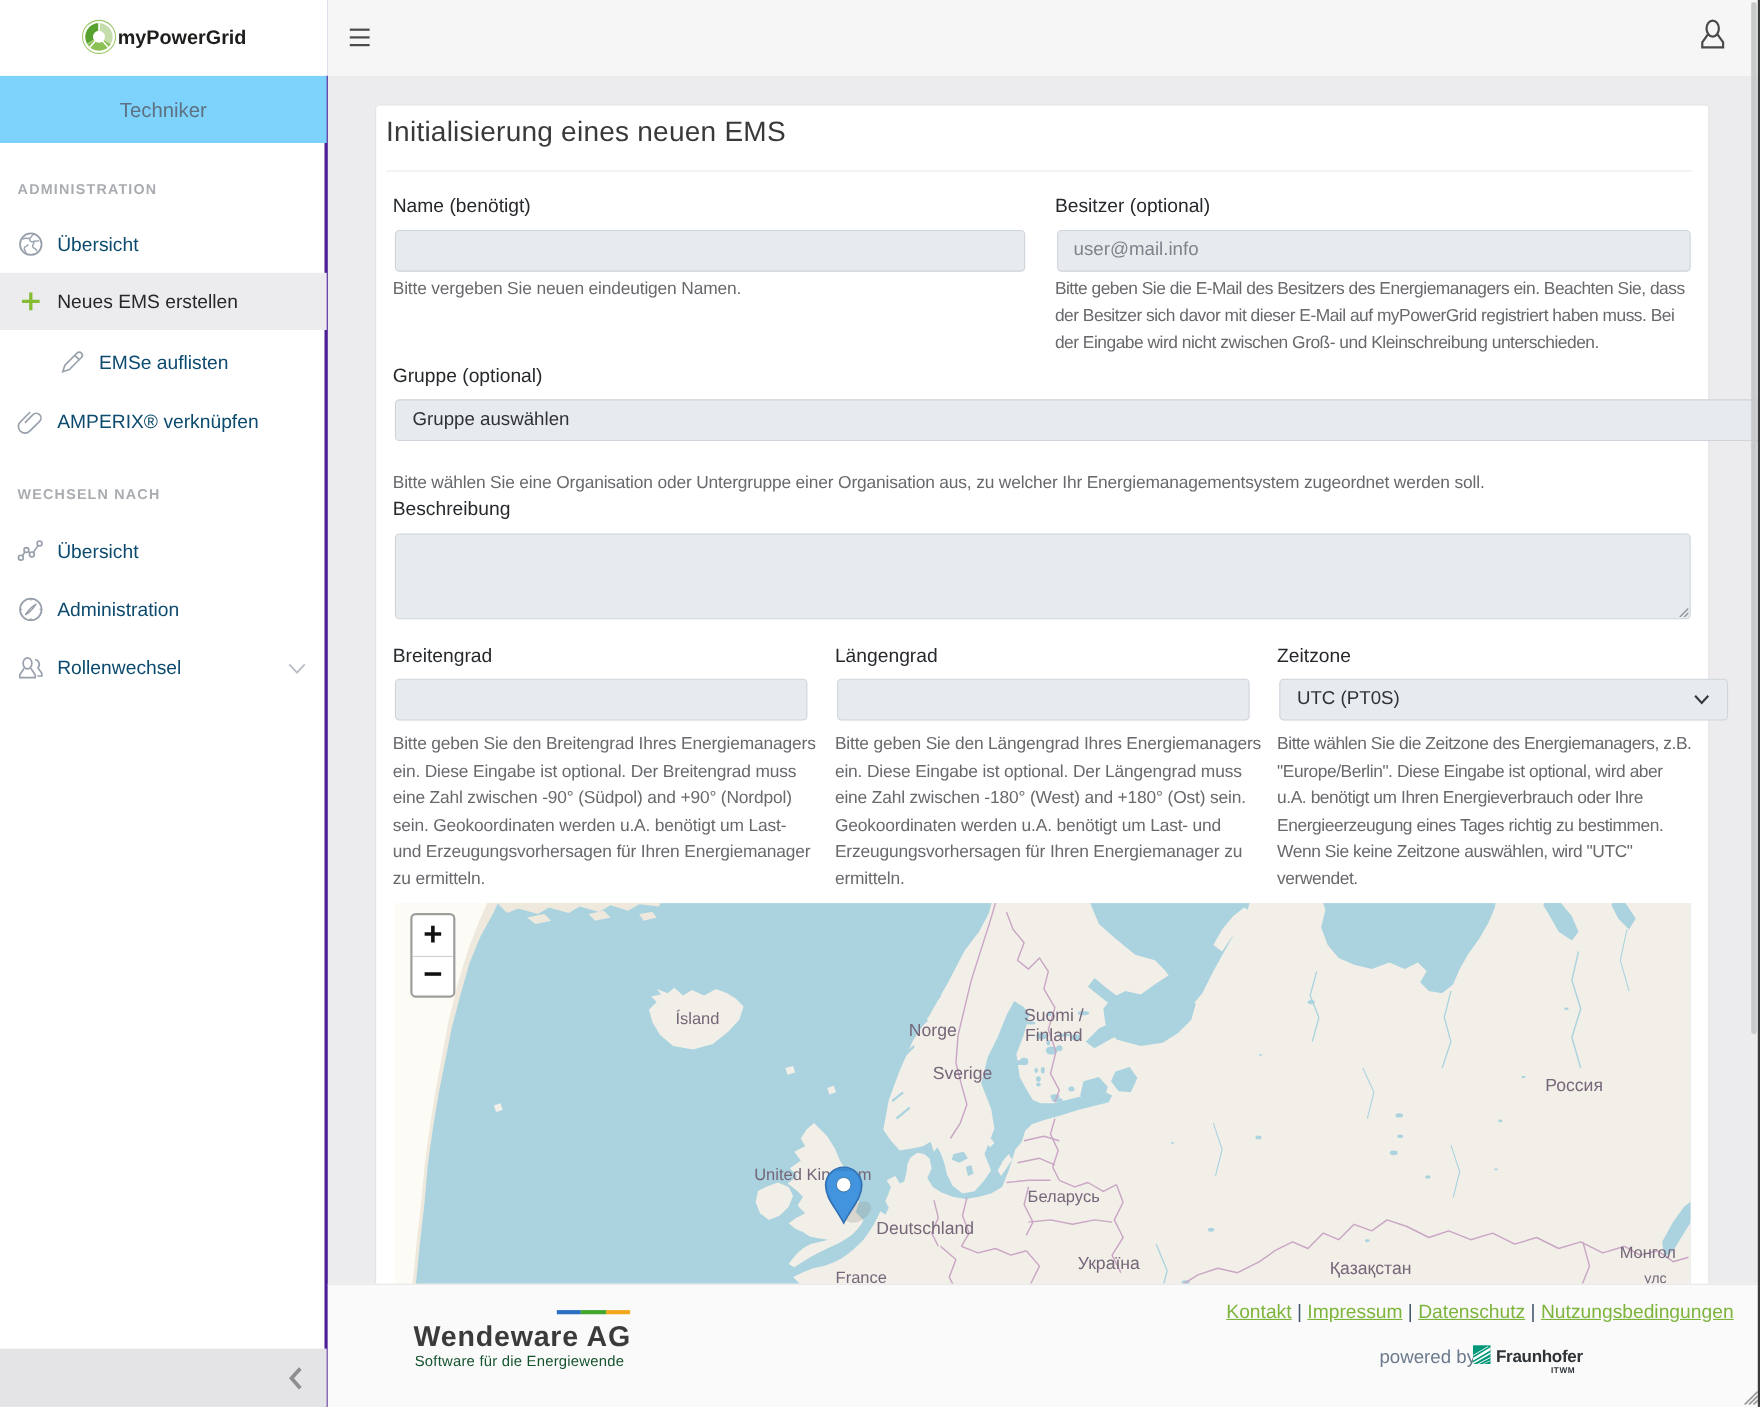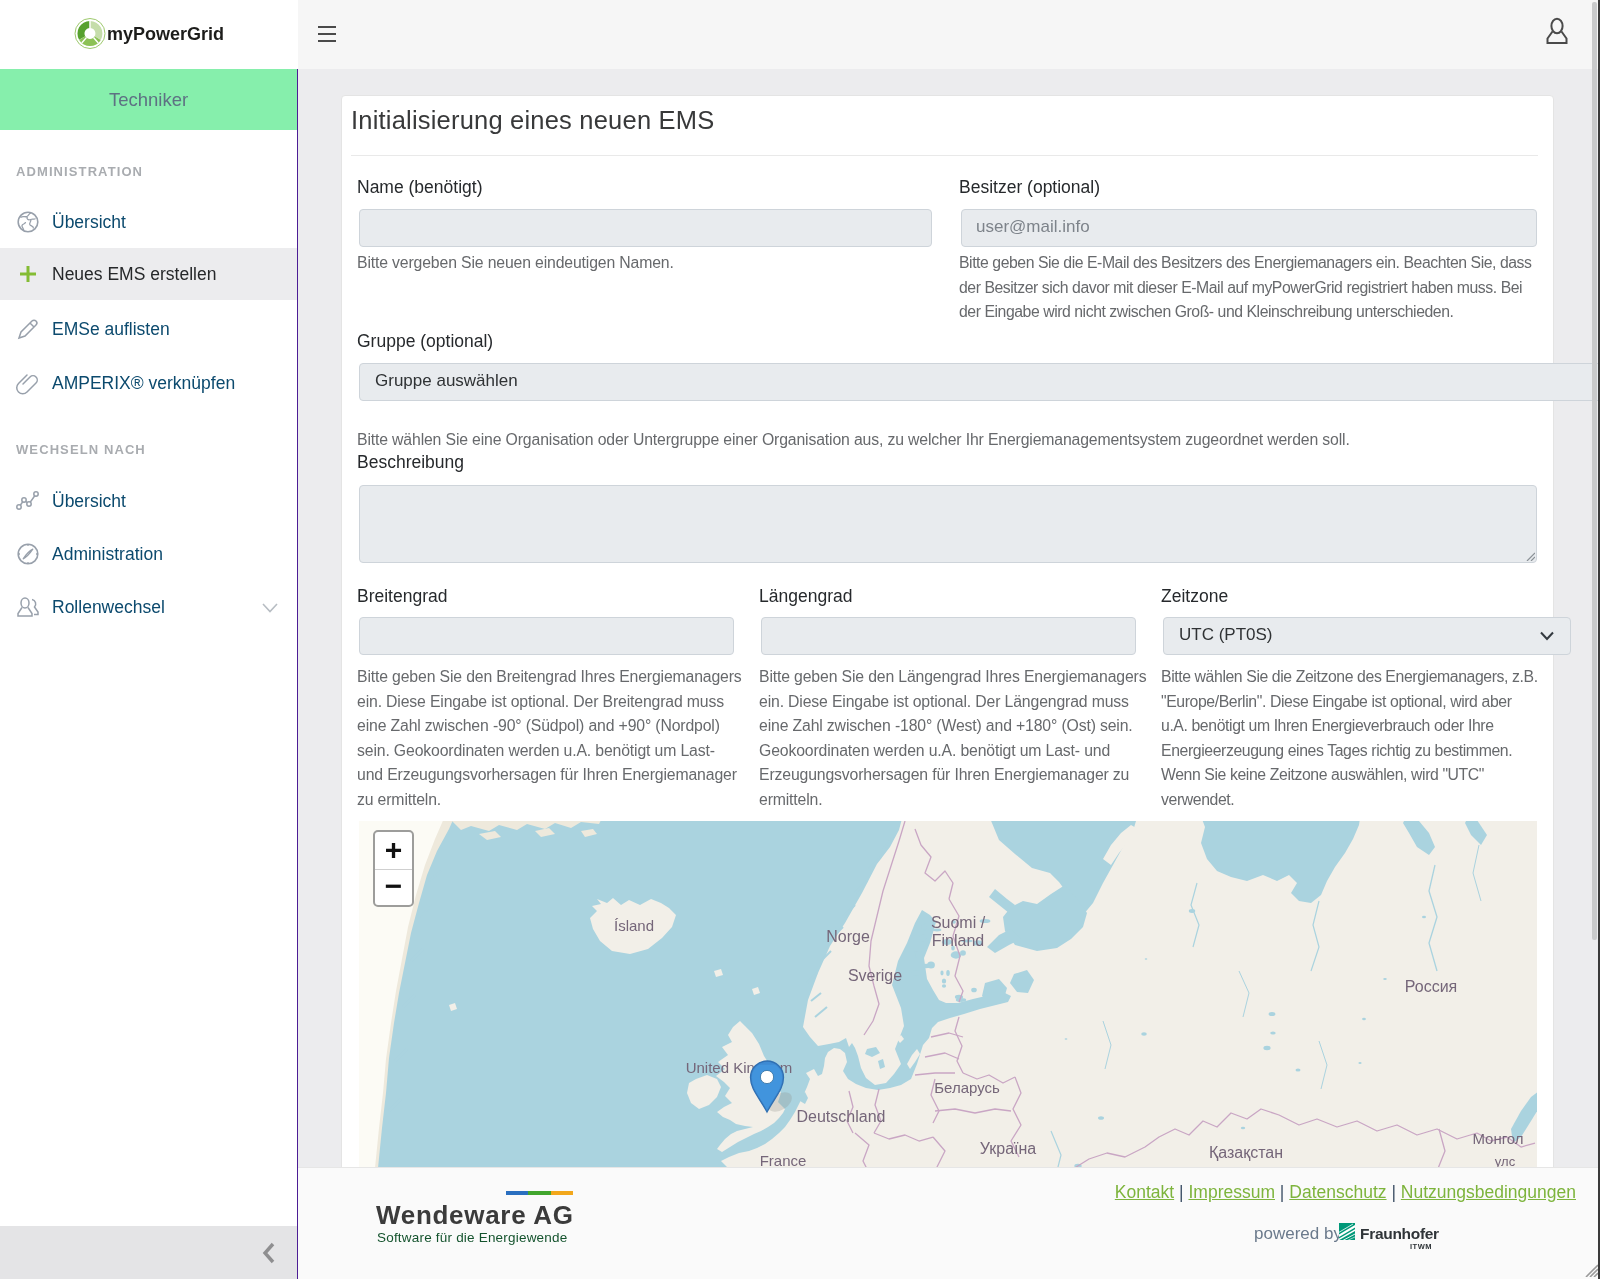--- a/index.html
+++ b/index.html
@@ -3,24 +3,24 @@
 <meta charset="utf-8">
 <title>myPowerGrid</title>
 <style>
   * { margin:0; padding:0; box-sizing:border-box; }
   html,body { width:1600px; height:1279px; overflow:hidden; }
   body { font-family:"Liberation Sans", sans-serif; background:#fff; position:relative; }
   .abs { position:absolute; }
   svg { display:block; }
 
   
-  #sidebar { left:0; top:0; width:298px; height:1279px; background:#fff; border-right:1px solid #4c1d95; z-index:4; }
+  #sidebar { left:0; top:0; width:298px; height:1279px; background:#fff; border-right:3px solid #4c1d95; z-index:4; }
   #logo { left:0; top:0; width:298px; height:69px; background:#fff; }
   #logotext { left:107px; top:24px; font-size:18px; font-weight:700; color:#1d1d1b; letter-spacing:0px; }
-  #techband { left:0; top:69px; width:297px; height:61px; background:#86efac; }
+  #techband { left:0; top:69px; width:297px; height:61px; background:#7dd3fc; }
   #techband span { display:block; text-align:center; line-height:61px; font-size:18.5px; color:#5e7183; }
   .sechead { left:16px; width:260px; font-size:13px; font-weight:700; color:#a9acb0; letter-spacing:1.1px; }
   .item { left:0; width:297px; height:52px; display:flex; align-items:center; }
   .item .ic { width:26px; height:26px; margin-left:15px; flex:none; }
   .item .tx { margin-left:11px; font-size:17.5px; color:#0c4a6e; }
   .item.active { background:#ececee; }
   .item.active .tx { color:#26282a; }
   #collapsebar { left:0; top:1226px; width:297px; height:53px; background:#e4e4e6; }
   #collapsebar svg { position:absolute; right:22px; top:16px; }
 
@@ -294,21 +294,21 @@
         <path d="M5.5 8.5 C8 6.5 10 8.5 12 7.5 C14.5 6.3 13.5 4.2 16 4.2 M12.5 7.6 C11 9.5 13 11.5 15.5 10.5 C18 9.5 19.5 11 20.5 9.5 M15.8 10.6 C16.5 12.5 14 13.5 14.8 15.5 C15.6 17.3 18.5 16.5 18.5 19.5 M8.5 22 C9.5 19.5 6.5 18.5 7 16.5 C7.5 14.5 10.5 15.5 10.5 13" fill="none" stroke="#98a0ab" stroke-width="1.3"></path>
       </svg>
     <div class="tx">Übersicht</div>
   </div>
   <div class="item active abs" style="top:248px; height:52px;">
     <svg class="ic" viewBox="0 0 26 26">
         <path d="M13 5 V21 M5 13 H21" stroke="#84bc34" stroke-width="3" fill="none"></path>
       </svg>
     <div class="tx">Neues EMS erstellen</div>
   </div>
-  <div class="item abs" style="top:303px;">
+  <div class="item abs" style="top:303px;margin-left:38px;">
     <svg class="ic" viewBox="0 0 26 26">
         <path d="M4 22 L6 16 L17 5 A2.5 2.5 0 0 1 21 9 L10 20 Z M15 7 L19 11" fill="none" stroke="#98a0ab" stroke-width="1.5"></path>
       </svg>
     <div class="tx">EMSe auflisten</div>
   </div>
   <div class="item abs" style="top:357px;">
     <svg class="ic" viewBox="0 0 26 26">
         <path d="M8 14 L15 7 A4 4 0 0 1 21 13 L12 22 A6 6 0 0 1 3.5 13.5 L12 5" fill="none" stroke="#98a0ab" stroke-width="1.5" stroke-linecap="round"></path>
       </svg>
     <div class="tx">AMPERIX® verknüpfen</div>

